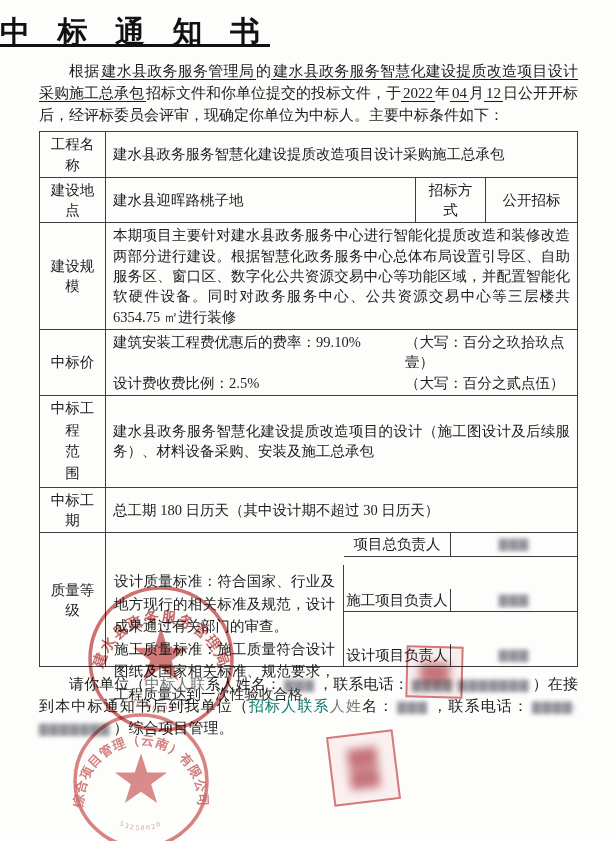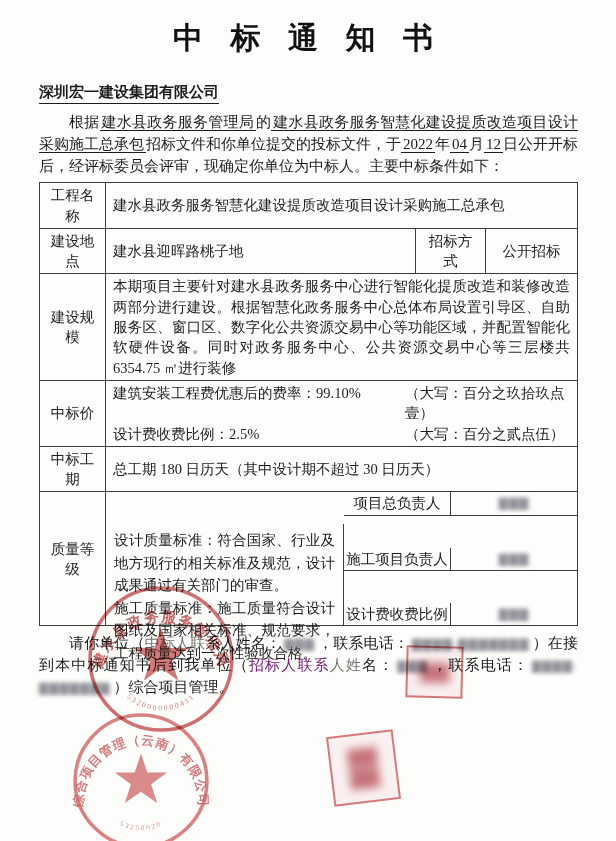--- a/index.html
+++ b/index.html
@@ -4,22 +4,22 @@
 <style>
   * { margin:0; padding:0; box-sizing:border-box; }
   html,body { background:#e8e8e8; }
   .page {
     position:relative; width:616px; height:841px; margin:0 auto;
     background:#fdfdfc; overflow:hidden;
     font-family:"Liberation Serif","DejaVu Serif",serif;
     color:#1c1c1c;
   }
   .title {
-    margin-top:18px; text-align:center; font-size:30px; font-weight:bold;
-    letter-spacing:10px; color:#111;
+    margin-top:12px; text-align:left; font-size:30px; font-weight:bold;
+    letter-spacing:10px; color:#111;text-decoration:underline;
   }
   .addressee {
     margin:24px 0 0 39px; font-size:15px; font-weight:bold;
     display:inline-block; border-bottom:1.5px solid #1c1c1c; padding-bottom:1px;
   }
   .para {
     margin:8px 38px 5px 39px; font-size:15px; line-height:1.45;
     text-indent:2em; text-align:justify;
   }
   .u { border-bottom:1px solid #1c1c1c; padding:0 2px; }
@@ -48,21 +48,21 @@
   .q-label {
     width:107px; border-right:1.5px solid #3c3c3c; display:flex;
     align-items:center; justify-content:center; text-align:center;
   }
   .q-value { flex:1; display:flex; align-items:center; justify-content:center; }
   .closing {
     margin:7px 38px 0 39px; font-size:15px; line-height:1.45;
     text-indent:2em; text-align:justify;
   }
   .red { color:#737373; }
-  .maroon { color:#701a75; }
+  .maroon { color:#0f766e; }
   .redact {
     filter:blur(2.2px); opacity:.65; color:#5a5a66; font-size:12px;
     letter-spacing:1px; padding:0 3px;
   }
   .sig-area { position:relative; height:208px; }
   
   .seal { position:absolute; mix-blend-mode:multiply; opacity:.88; }
   .seal1 { left:85px; top:583px; }
   .seal2 { left:70px; top:710px; }
   .stamp { position:absolute; mix-blend-mode:multiply; border:2px solid rgba(205,92,92,.8);
@@ -74,23 +74,20 @@
   .stamp-blur { filter:blur(4px); color:rgba(190,95,105,.85); font-size:19px;
     line-height:1.1; text-align:center; white-space:pre-line; }
 </style>
 </head>
 <body>
 
 <div class="page">
 
   <div class="title">中 标 通 知 书</div>
 
-  <div>
-    <span class="addressee">深圳宏一建设集团有限公司</span>
-  </div>
 
   <div class="para"><span>根据</span><span class="u">建水县政务服务管理局</span><span>的</span><span class="u">建水县政务服务智慧化建设提质改造项目设计采购施工总承包</span><span>招标文件和你单位提交的投标文件，于</span><span class="u">2022</span><span>年</span><span class="u">04</span><span>月</span><span class="u">12</span><span>日公开开标后，经评标委员会评审，现确定你单位为中标人。主要中标条件如下：</span></div>
 
   <table class="doc-table">
     <colgroup>
         <col style="width:66px">
         <col style="width:310px">
         <col style="width:70px">
         <col style="width:92px">
       </colgroup>
@@ -114,20 +111,27 @@
       <td colspan="3">
         <div class="price-line">
           <span class="price-left">建筑安装工程费优惠后的费率：99.10%</span>
           <span>（大写：百分之玖拾玖点壹）</span>
         </div>
         <div class="price-line">
           <span class="price-left">设计费收费比例：2.5%</span>
           <span>（大写：百分之贰点伍）</span>
         </div>
       </td>
+    </tr>
+    <tr style="height:49px">
+      <td class="lbl two-line-lbl">
+        <div>中标工程</div>
+        <div>范　　围</div>
+      </td>
+      <td colspan="3" class="just">建水县政务服务智慧化建设提质改造项目的设计（施工图设计及后续服务）、材料设备采购、安装及施工总承包</td>
     </tr>
     <tr style="height:26px">
       <td class="lbl">中标工期</td>
       <td colspan="3">总工期 180 日历天（其中设计期不超过 30 日历天）</td>
     </tr>
     <tr style="height:133px">
       <td class="lbl">质量等级</td>
       <td colspan="3" class="q-cell">
         <div class="q-wrap" style="height:133px">
           <div class="q-text">
@@ -141,21 +145,21 @@
                     <span class="redact">▇▇▇</span>
                   </div>
             </div>
             <div class="q-row">
               <div class="q-label">施工项目负责人</div>
               <div class="q-value">
                     <span class="redact">▇▇▇</span>
                   </div>
             </div>
             <div class="q-row">
-              <div class="q-label">设计费收费比例</div>
+              <div class="q-label">设计项目负责人</div>
               <div class="q-value">
                     <span class="redact">▇▇▇</span>
                   </div>
             </div>
           </div>
         </div>
       </td>
     </tr>
   </tbody>
     </table>

